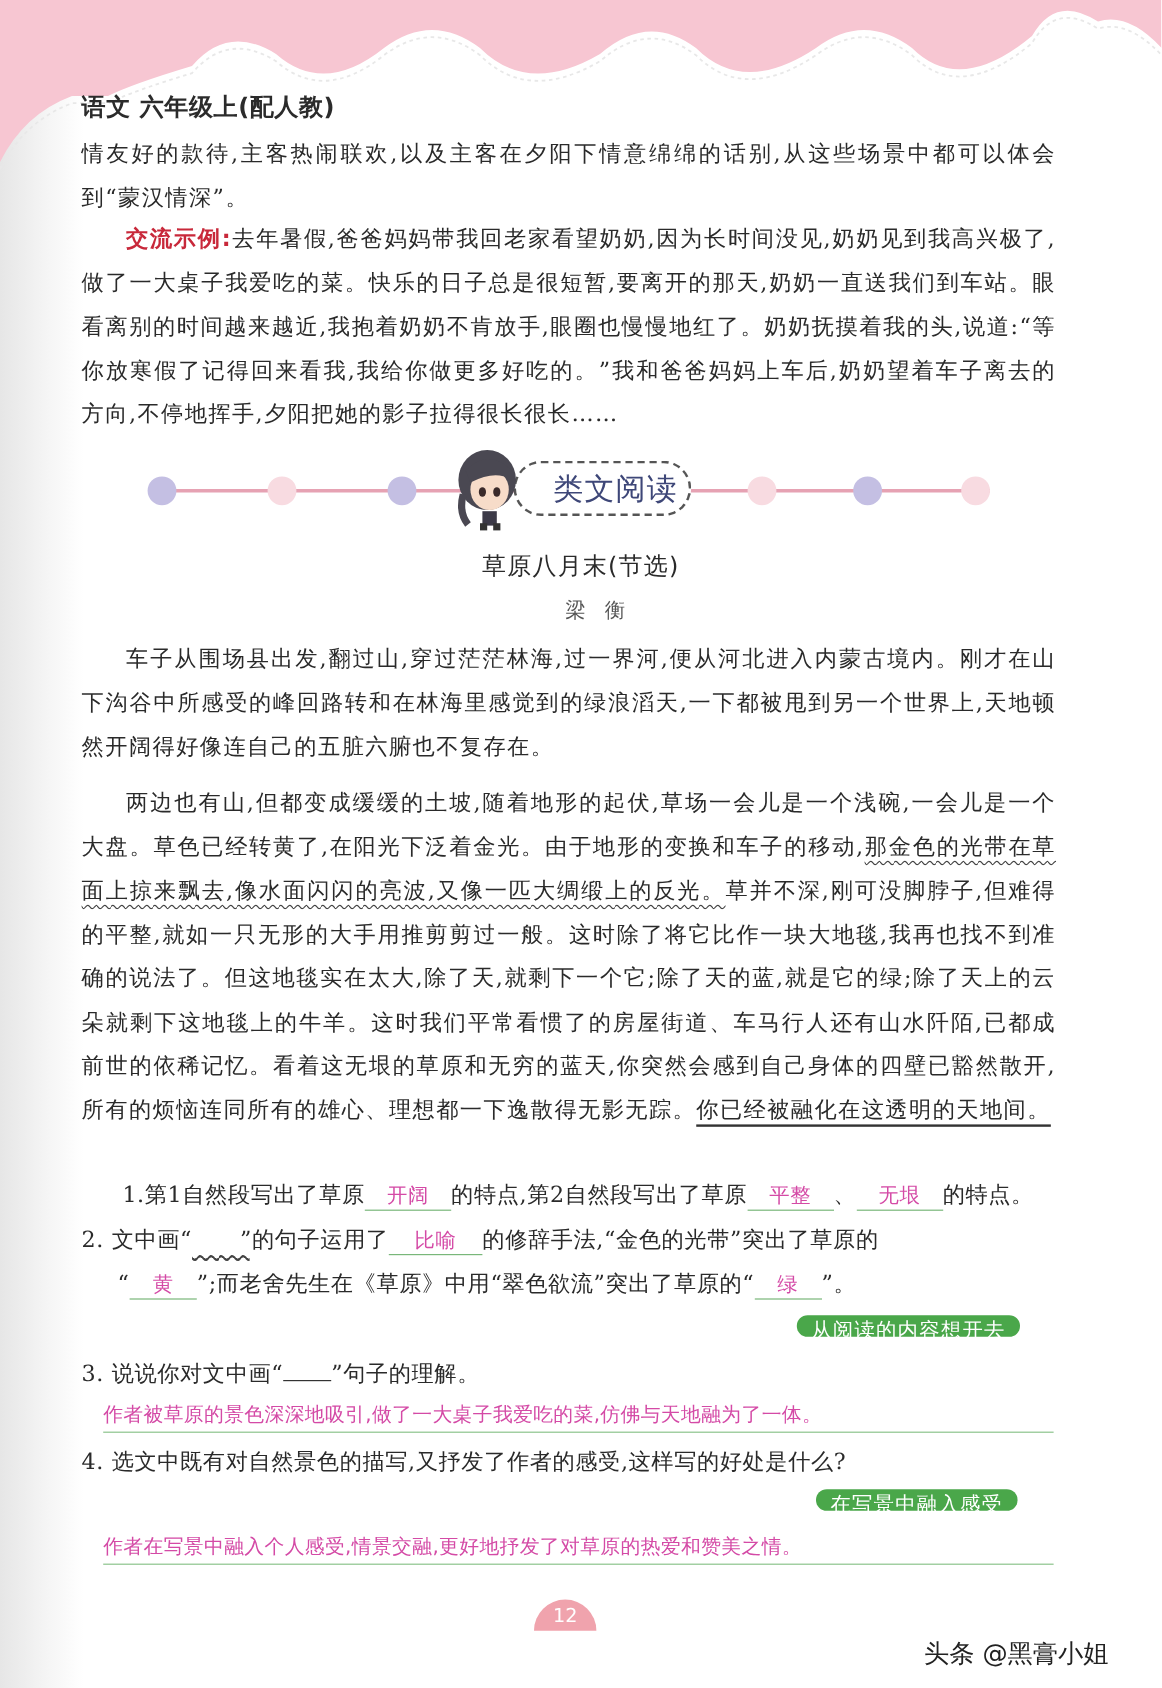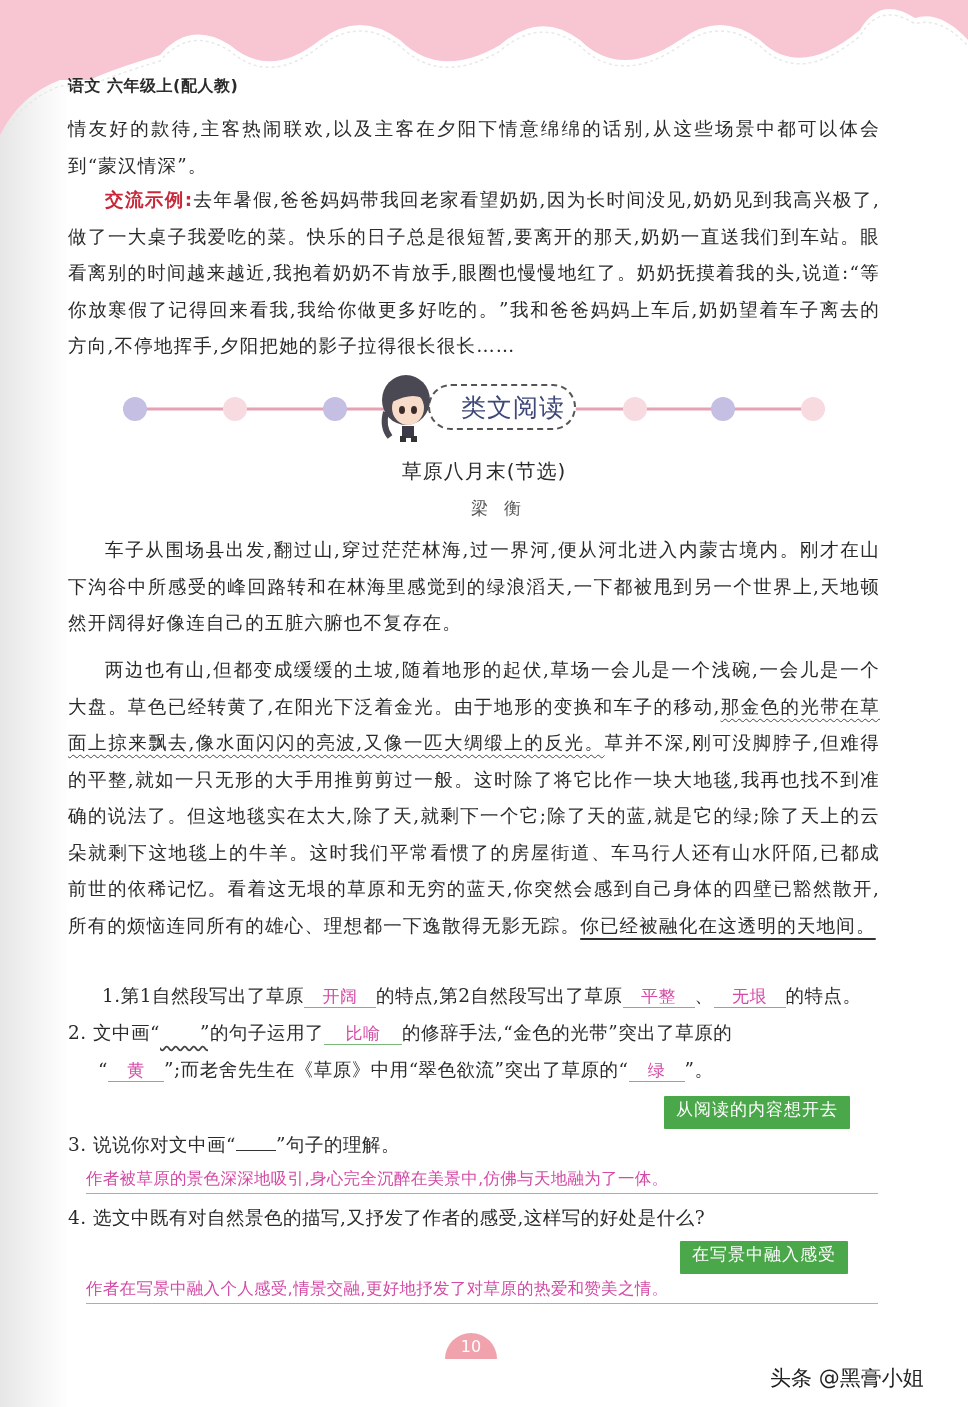--- a/index.html
+++ b/index.html
@@ -2,38 +2,38 @@
 <html><head>
 <meta charset="utf-8">
 <style>
   * { margin:0; padding:0; box-sizing:border-box; }
   html, body { width:968px; height:1407px; overflow:hidden; background:#ffffff; }
   body { position:relative; font-family:"DejaVu Serif","Liberation Serif",serif; color:#2a2a2a; }
   .left-shade { position:absolute; left:0; top:0; width:70px; height:1407px;
     background:linear-gradient(to right,#e6e6e6 0%,#f6f6f6 60%,rgba(255,255,255,0) 100%); }
   .header-band { position:absolute; left:0; top:0; width:968px; height:160px; }
   .header-title { position:absolute; left:68px; top:76px; font-family:"DejaVu Sans","Liberation Sans",sans-serif;
-    font-size:16px; font-weight:bold; color:#2b2b2b; letter-spacing:0.5px; }
+    font-size:20px; font-weight:bold; color:#2b2b2b; letter-spacing:0.5px; }
   .para { position:absolute; left:68px; width:812px; font-size:18.5px; line-height:36.5px; letter-spacing:1.2px; text-align:justify; }
   .indent { text-indent:37px; }
   .hl-red { color:#c8283a; font-family:"DejaVu Sans","Liberation Sans",sans-serif; font-weight:bold; }
   .wavy { text-decoration:underline wavy #444; text-underline-offset:5px; text-decoration-thickness:1px; }
   .straight { text-decoration:underline solid #333; text-underline-offset:6px; text-decoration-thickness:1.5px; }
   .divider { position:absolute; left:120px; top:380px; width:720px; height:60px; }
   .badge { position:absolute; left:428px; top:384px; width:148px; height:46px; border:2px dashed #555; border-radius:24px;
     background:#ffffff; display:flex; align-items:center; justify-content:center; padding-left:22px;
     font-family:"DejaVu Sans","Liberation Sans",sans-serif; font-size:25px; color:#3e4778; letter-spacing:1px;text-align:right; }
   .girl { position:absolute; left:378px; top:372px; width:60px; height:72px; }
   .article-title { position:absolute; left:0; width:968px; top:458px; text-align:center;
     font-family:"DejaVu Sans","Liberation Sans",sans-serif; font-size:20px; color:#2a2a2a; letter-spacing:1px; }
   .author { position:absolute; left:0; width:968px; top:497px; text-align:center; font-size:17px; color:#555; letter-spacing:16px; padding-left:16px;margin-left:12px; }
   .q { position:absolute; left:68px; width:820px; font-family:"DejaVu Serif","Liberation Serif",serif; font-size:18.5px; letter-spacing:0.5px; color:#2a2a2a; white-space:nowrap; }
   .blank { display:inline-block; border-bottom:1.5px solid #79b77a; text-align:center; color:#d44aa6;
     font-family:"DejaVu Sans","Liberation Sans",sans-serif; font-size:17px; line-height:22px; }
-  .tag { position:absolute; height:33px; border-radius:1px; background:#4aa74a; color:#ffffff;
+  .tag { position:absolute; height:18px; border-radius:12px; background:#4aa74a; color:#ffffff;
     font-family:"DejaVu Sans","Liberation Sans",sans-serif; font-size:17px; line-height:26px; padding:0 12px; letter-spacing:1px; }
   .answer { position:absolute; left:86px; width:792px; font-family:"DejaVu Sans","Liberation Sans",sans-serif; font-size:16.5px;
     color:#d44aa6; padding-bottom:3px; border-bottom:1.5px solid #8cc48c; letter-spacing:0.3px; }
   .page-num { position:absolute; left:445px; top:1333px; width:52px; height:26px; border-radius:26px 26px 0 0; background:#f0a3ad;
     color:#ffffff; font-family:"DejaVu Sans","Liberation Sans",sans-serif; font-size:16px; text-align:center; line-height:28px; }
   .watermark { position:absolute; left:770px; top:1364px; font-family:"DejaVu Sans","Liberation Sans",sans-serif; font-size:21px; color:#222;
     text-shadow:0 0 2px #fff, 0 0 2px #fff; }
 </style>
 </head>
 <body>
@@ -102,20 +102,20 @@
 
 <div class="q" style="top:1057px;left:98px;">
   <span>“</span><span class="blank" style="width:56px;">黄</span><span>”;而老舍先生在《草原》中用“翠色欲流”突出了草原的“</span><span class="blank" style="width:56px;">绿</span><span>”。</span>
 </div>
 
 <div class="tag" style="top:1096px;left:664px;">从阅读的内容想开去</div>
 
 <div class="q" style="top:1132px;">
   <span>3. 说说你对文中画“</span><span style="display:inline-block;width:40px;border-bottom:1.5px solid #333;height:14px;"></span><span>”句子的理解。</span>
 </div>
-<div class="answer" style="top:1168px;">作者被草原的景色深深地吸引,身心完全沉醉在美景中,仿佛与天地融为了一体。</div>
+<div class="answer" style="top:1168px;">作者被草原的景色深深地吸引,做了一大桌子我爱吃的菜,仿佛与天地融为了一体。</div>
 
 <div class="q" style="top:1205px;">4. 选文中既有对自然景色的描写,又抒发了作者的感受,这样写的好处是什么?</div>
 <div class="tag" style="top:1241px;left:680px;">在写景中融入感受</div>
 <div class="answer" style="top:1278px;">作者在写景中融入个人感受,情景交融,更好地抒发了对草原的热爱和赞美之情。</div>
 
-<div class="page-num">10</div>
+<div class="page-num">12</div>
 <div class="watermark">头条 @黑膏小姐</div>
 
 </body></html>

